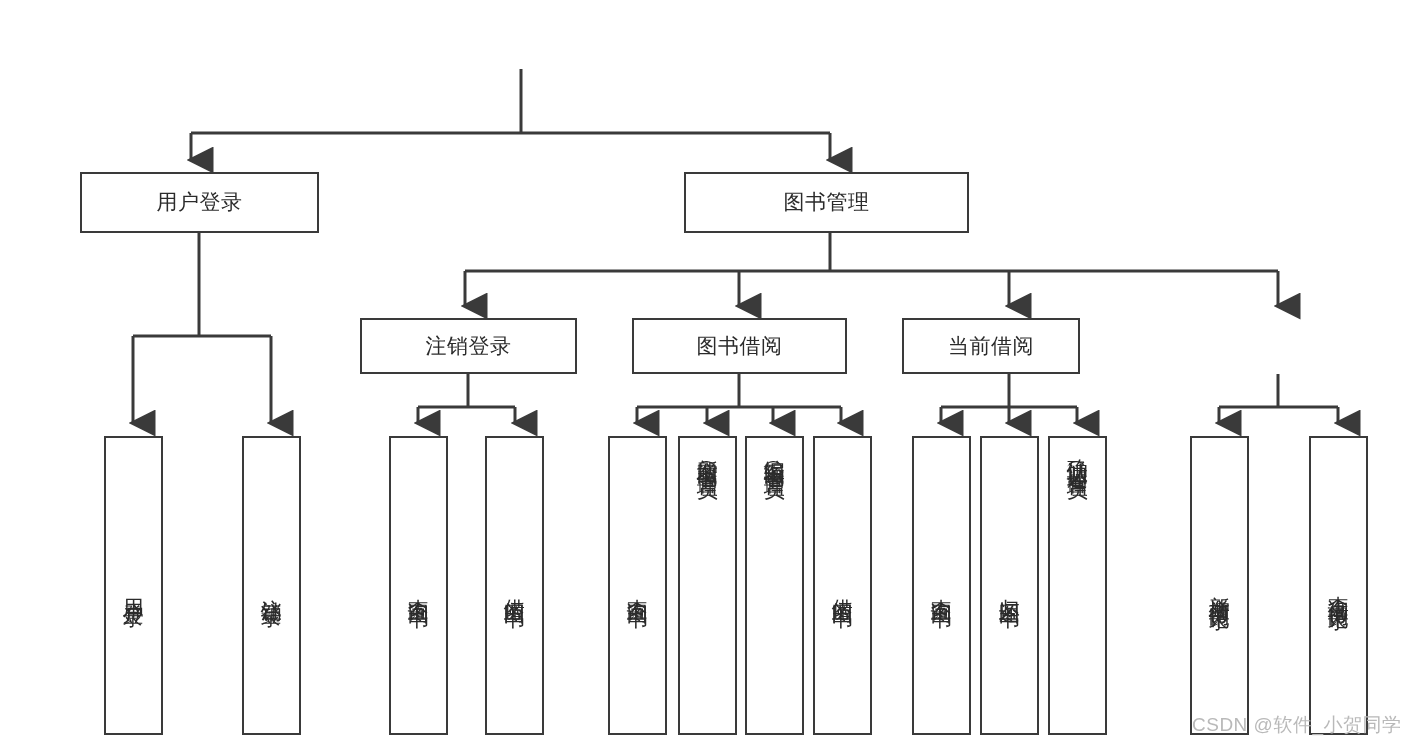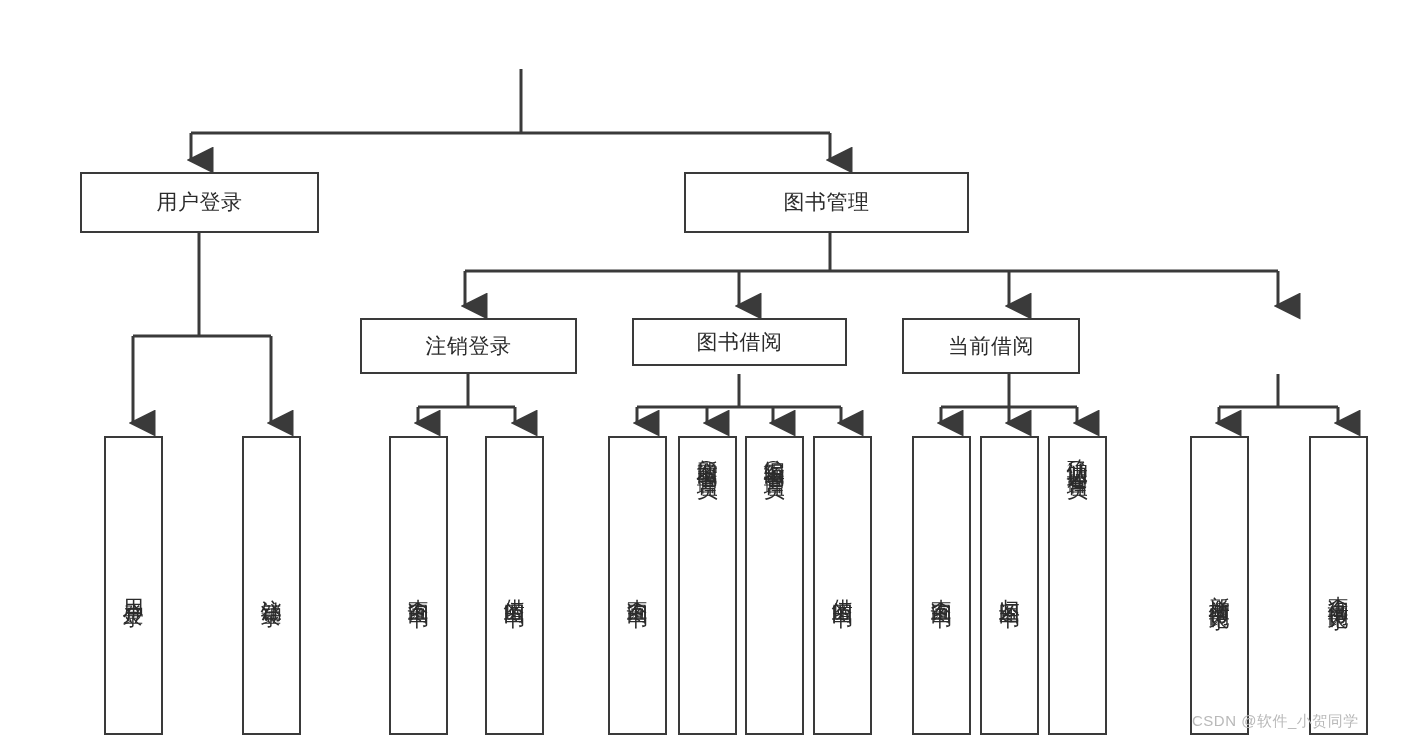--- a/index.html
+++ b/index.html
@@ -56,21 +56,21 @@
   }
   .node.leaf.center .node-label {
     margin-top: auto;
     margin-bottom: auto;
   }
   .node.leaf.center {
     align-items: center;
   }
   .watermark {
     position: absolute;
-    font-size: 15px;
+    font-size: 19px;
     color: #b9b9b9;
     white-space: nowrap;
     letter-spacing: 0.5px;
   }
 </style>
 </head>
 <body>
 
 <div id="diagram-root">
 
@@ -129,21 +129,21 @@
   <div class="node" style="left:80px; top:172px; width:239px; height:61px;">
     <span class="node-label">用户登录</span>
   </div>
   <div class="node" style="left:684px; top:172px; width:285px; height:61px;">
     <span class="node-label">图书管理</span>
   </div>
 
   <div class="node" style="left:360px; top:318px; width:217px; height:56px;">
     <span class="node-label">注销登录</span>
   </div>
-  <div class="node" style="left:632px; top:318px; width:215px; height:48px;">
+  <div class="node" style="left:632px; top:318px; width:215px; height:56px;">
     <span class="node-label">图书借阅</span>
   </div>
   <div class="node" style="left:902px; top:318px; width:178px; height:56px;">
     <span class="node-label">当前借阅</span>
   </div>
 
   <div class="node leaf center" style="left:104px; top:436px; width:59px; height:299px;">
     <span class="node-label">用户登录</span>
   </div>
   <div class="node leaf center" style="left:242px; top:436px; width:59px; height:299px;">

